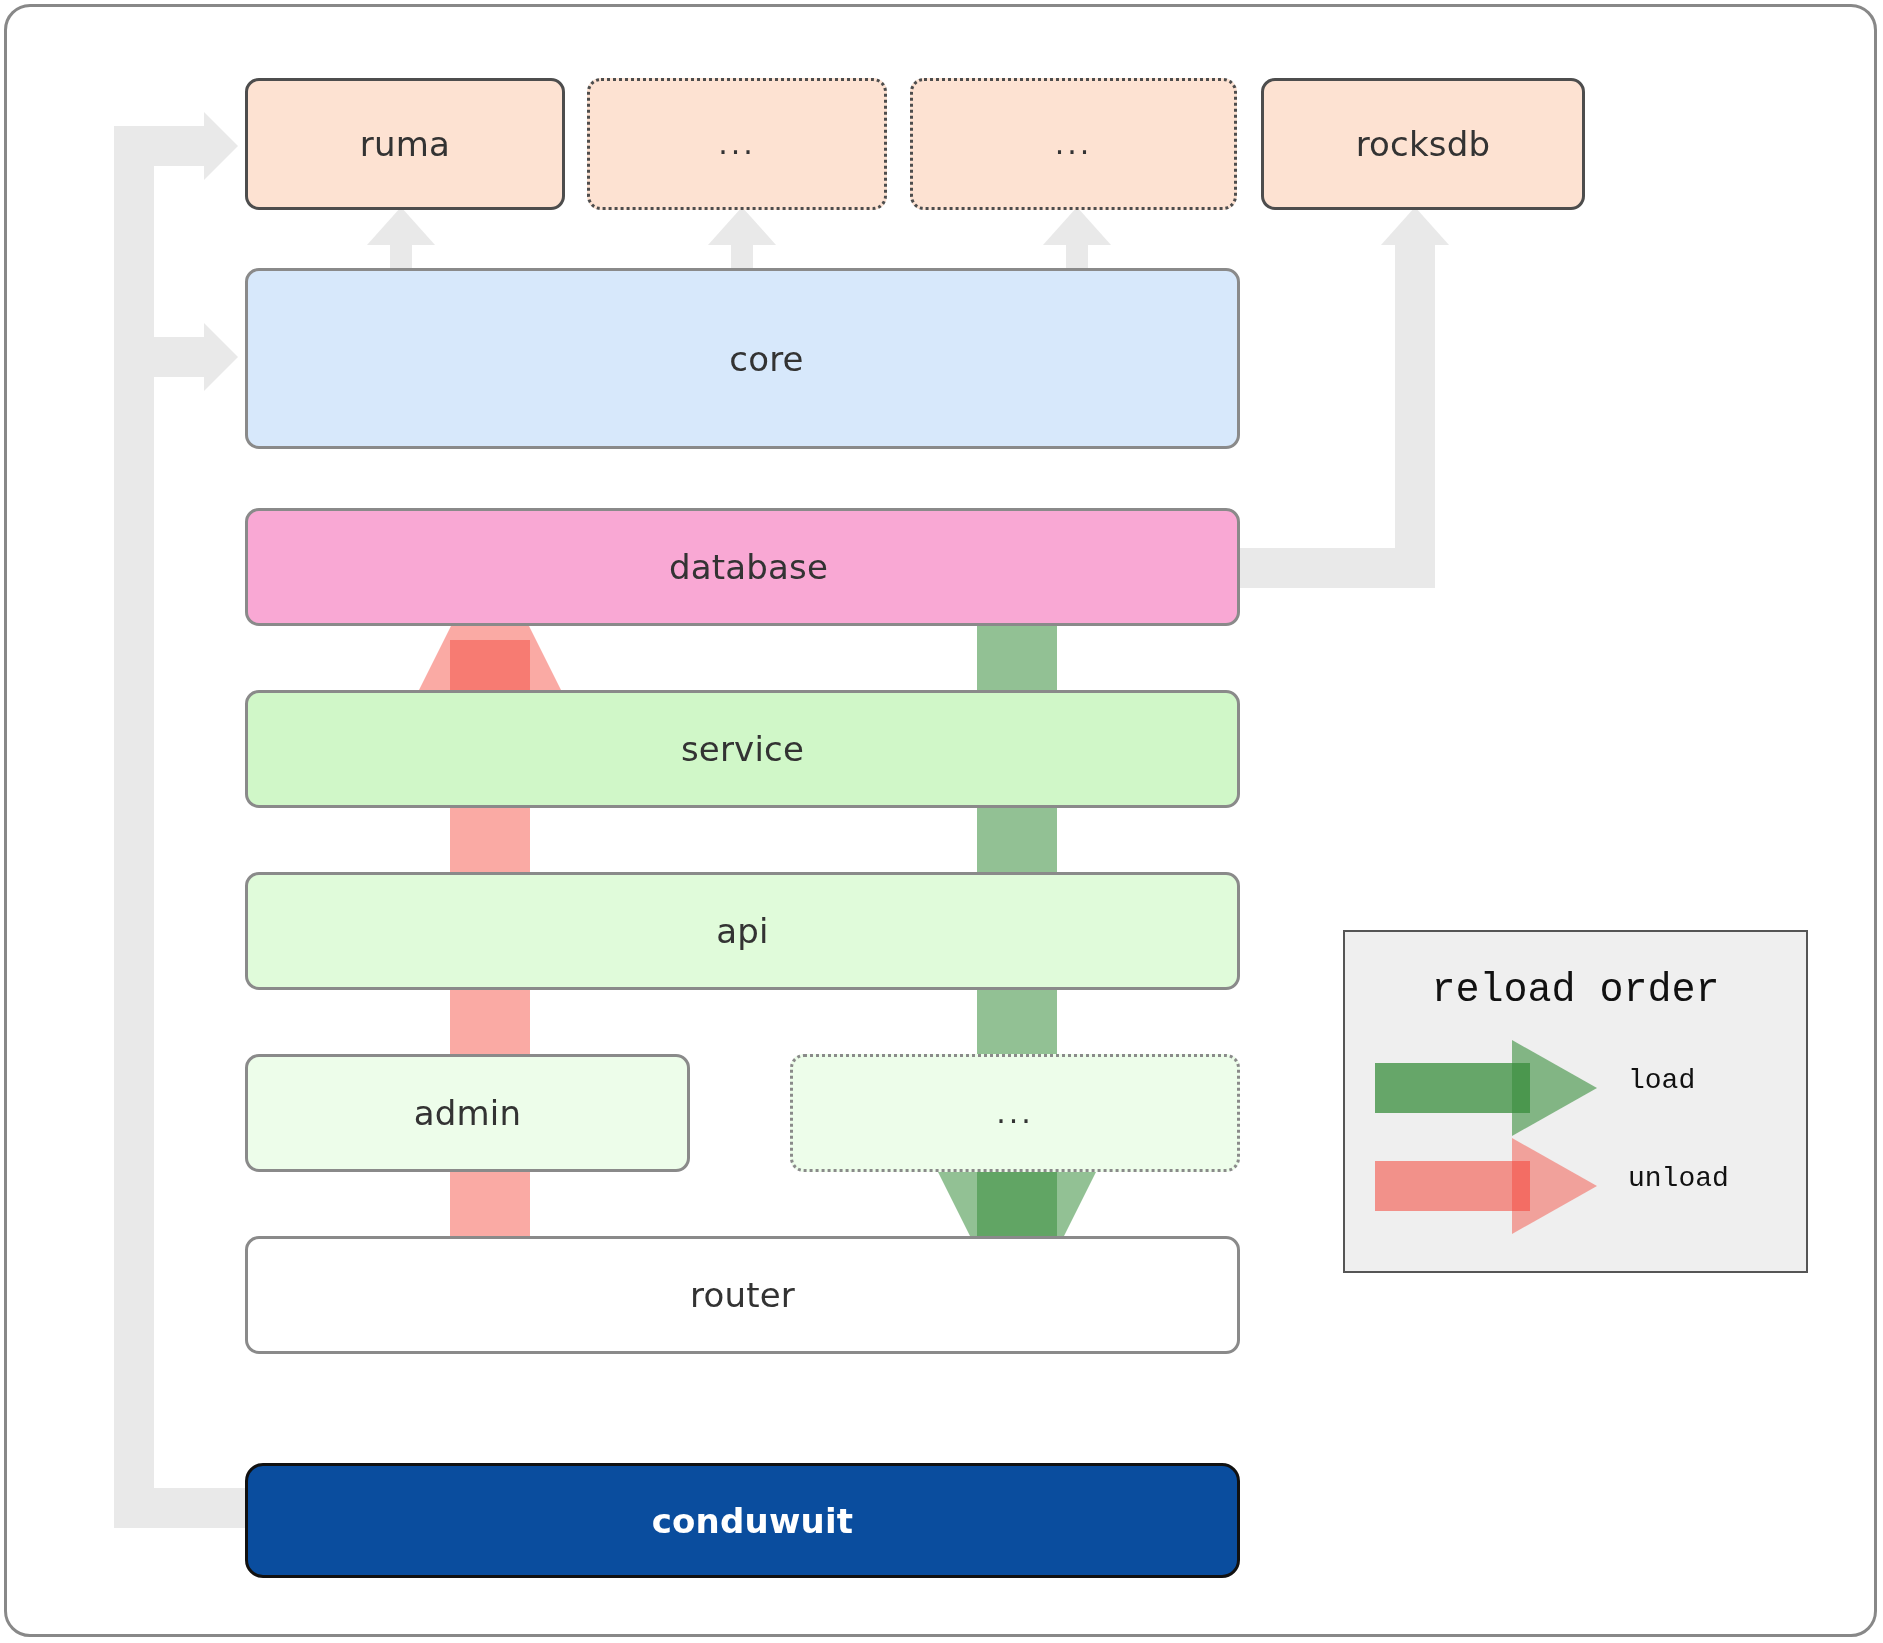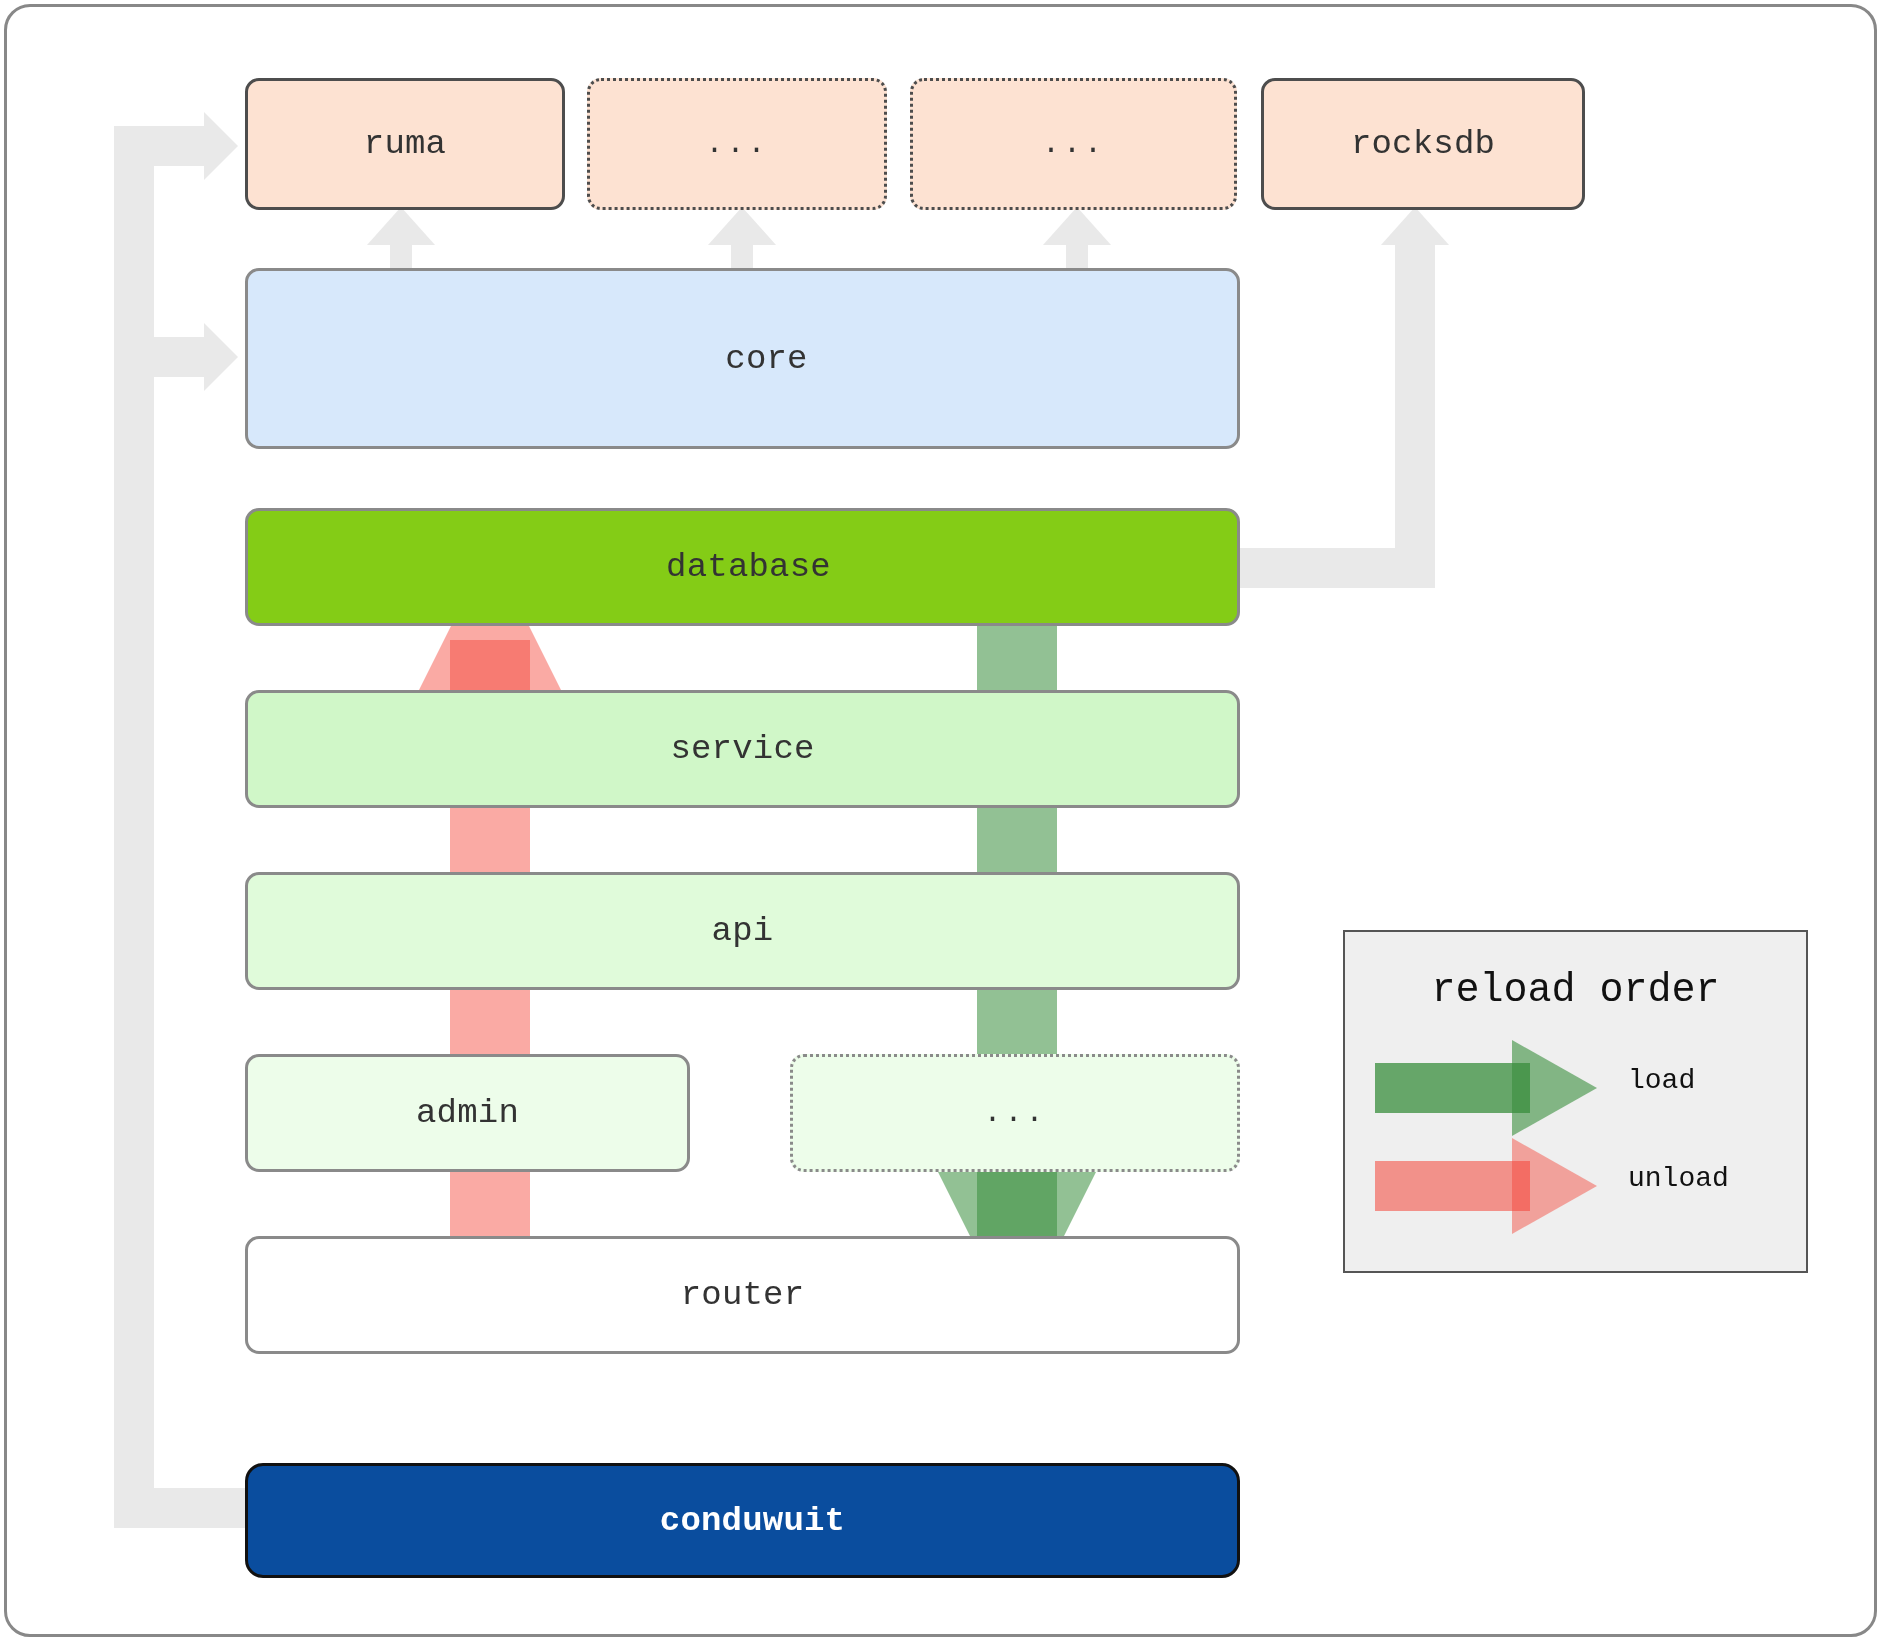--- a/index.html
+++ b/index.html
@@ -31,33 +31,32 @@
     position:absolute;
     box-sizing:border-box;
     display:flex;
     align-items:center;
     justify-content:center;
     border-radius:14px;
     font-size:34px;
     color:#333333;
     letter-spacing:.2px;
     z-index:5;
-    font-family:Liberation Mono, monospace;
   }
   .node.solid{ border:3px solid #4d4d4d; }
   .node.gray{  border:3px solid #8a8a8a; }
   .node.dotted{ border:3px dotted #4d4d4d; }
   .node.dotted-gray{ border:3px dotted #8a8a8a; }
 
   .ellipsis{ font-size:30px; line-height:0.4; letter-spacing:3px; }
 
   
   .fill-peach { background:#fde2d2; }
   .fill-blue  { background:#d7e8fb; }
-  .fill-green1{ background:#84cc16;padding-left:12px; }
+  .fill-green1{ background:#f9a8d4;padding-left:12px; }
   .fill-green2{ background:#d0f7c8; }
   .fill-green3{ background:#e0fbda; }
   .fill-green4{ background:#edfdea; }
   .fill-white { background:#ffffff; }
   .fill-navy  { background:#0a4d9e; }
 
   .node.navy{
     color:#ffffff;
     font-weight:bold;
     border:3px solid #111111;

